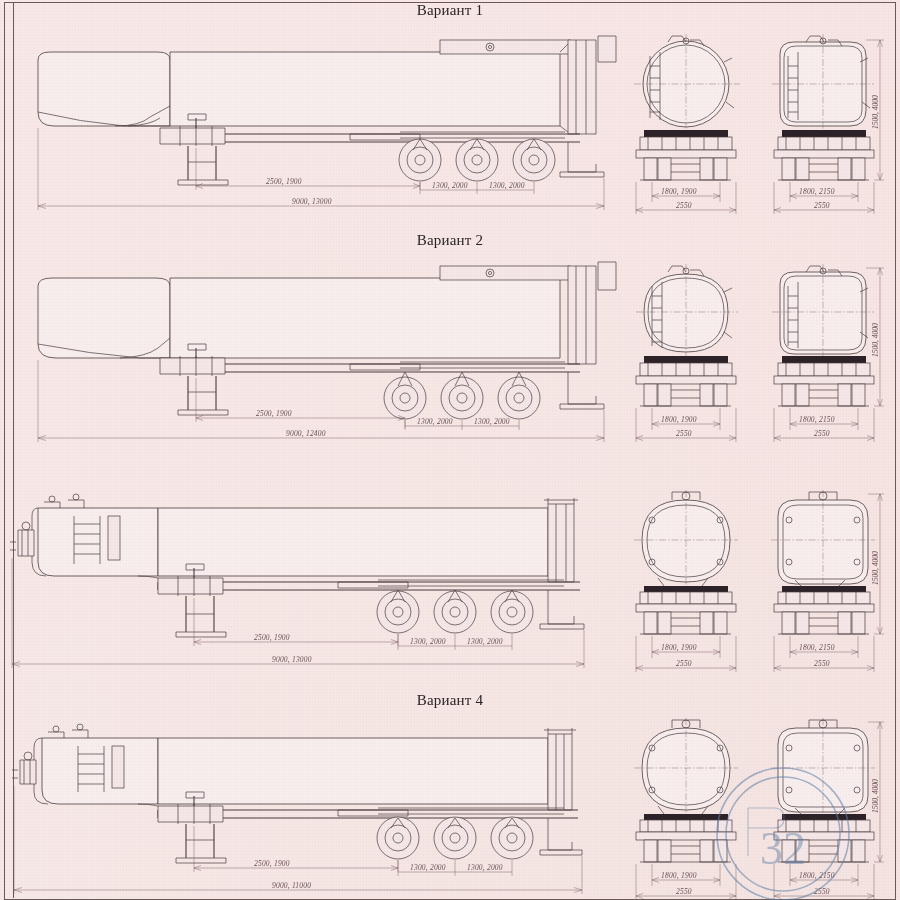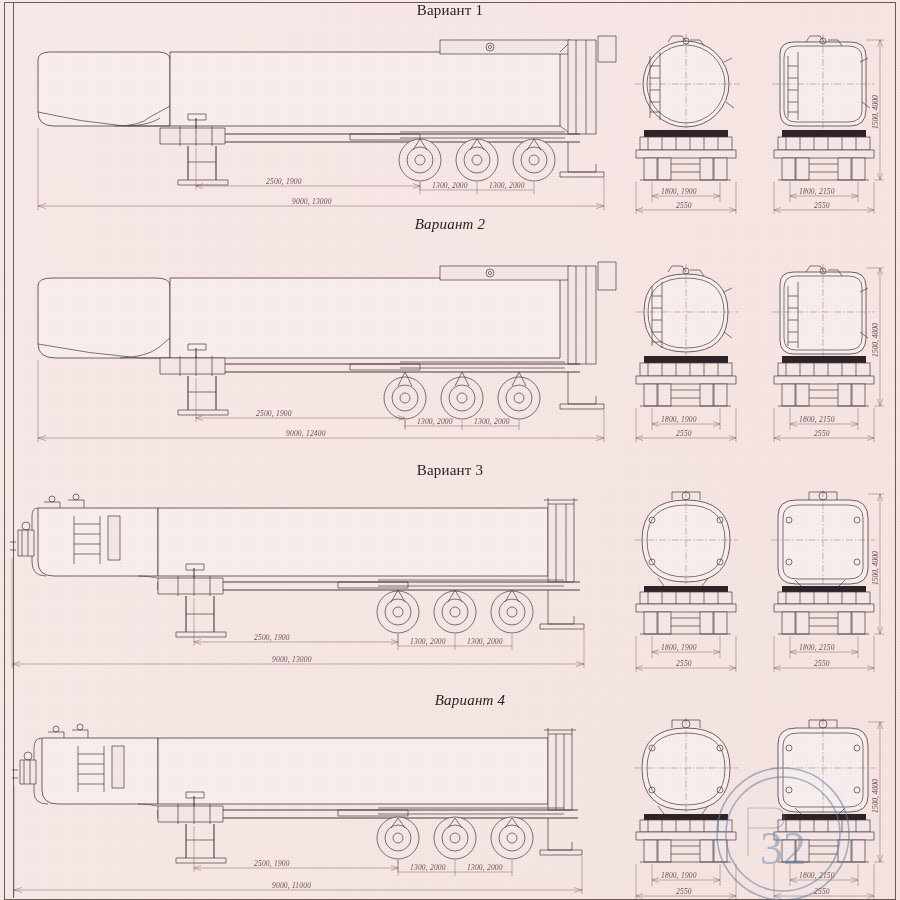--- a/index.html
+++ b/index.html
@@ -199,21 +199,21 @@
         <path class="dim" d="M146 188 L153 185.5 M146 188 L153 190.5 M246 188 L239 185.5 M246 188 L239 190.5"></path>
         <text class="dimtext" x="186" y="186">2550</text>
       </g>
 
       <path class="dim" d="M238 18 L256 18 M246 158 L256 158 M252 18 L252 158"></path>
       <path class="dim" d="M252 18 L249.5 25 M252 18 L254.5 25 M252 158 L249.5 151 M252 158 L254.5 151"></path>
       <text class="dimtextv" x="250" y="90" transform="rotate(-90 250 90)" text-anchor="middle">1500, 4000</text>
     </svg>
   </div>
 
-  <div class="variant-title" style="left:320px;top:216px;font-style:italic;">Вариант 2</div>
+  <div class="variant-title" style="left:320px;top:232px;">Вариант 2</div>
 
   <div class="pane" style="left:20px;top:252px;">
     <svg width="600" height="195" viewBox="0 0 600 195">
       <path class="fillbody" d="M18 34 L18 92 Q18 106 36 106 L150 106 L150 34 Q150 26 136 26 L32 26 Q18 26 18 34 Z"></path>
       <path class="fillbody" d="M150 26 L540 26 L540 106 L150 106 Z"></path>
       <rect class="fillpale" x="420" y="14" width="130" height="14"></rect>
       <circle class="ln" cx="470" cy="21" r="4"></circle>
       <circle class="ln" cx="470" cy="21" r="1.6"></circle>
       <path class="fillpale" d="M548 14 L576 14 L576 112 L548 112 Z"></path>
       <path class="ln" d="M556 14 L556 112 M566 14 L566 112"></path>
@@ -308,21 +308,20 @@
         <path class="dim" d="M146 156 L146 190 M246 156 L246 190 M146 186 L246 186"></path>
         <path class="dim" d="M146 186 L153 183.5 M146 186 L153 188.5 M246 186 L239 183.5 M246 186 L239 188.5"></path>
         <text class="dimtext" x="186" y="184">2550</text>
       </g>
       <path class="dim" d="M238 16 L256 16 M246 154 L256 154 M252 16 L252 154"></path>
       <path class="dim" d="M252 16 L249.5 23 M252 16 L254.5 23 M252 154 L249.5 147 M252 154 L254.5 147"></path>
       <text class="dimtextv" x="250" y="88" transform="rotate(-90 250 88)" text-anchor="middle">1500, 4000</text>
     </svg>
   </div>
 
-  <div class="variant-title" style="left:320px;top:462px;">Вариант 3</div>
 
   <div class="pane" style="left:8px;top:482px;">
     <svg width="612" height="200" viewBox="0 0 612 200">
 
       <path class="fillbody" d="M30 26 L150 26 L150 94 L46 94 Q30 94 30 80 Z"></path>
       <path class="fillbody" d="M150 26 L540 26 L540 94 L150 94 Z"></path>
       <path class="ln" d="M30 26 Q24 26 24 34 L24 80 Q24 94 38 94"></path>
 
       <path class="fillpale" d="M10 48 L26 48 L26 74 L10 74 Z"></path>
       <path class="ln" d="M14 48 L14 74 M20 48 L20 74"></path>
@@ -437,21 +436,21 @@
         <path class="dim" d="M146 154 L146 190 M246 154 L246 190 M146 186 L246 186"></path>
         <path class="dim" d="M146 186 L153 183.5 M146 186 L153 188.5 M246 186 L239 183.5 M246 186 L239 188.5"></path>
         <text class="dimtext" x="186" y="184">2550</text>
       </g>
       <path class="dim" d="M240 12 L256 12 M246 152 L256 152 M252 12 L252 152"></path>
       <path class="dim" d="M252 12 L249.5 19 M252 12 L254.5 19 M252 152 L249.5 145 M252 152 L254.5 145"></path>
       <text class="dimtextv" x="250" y="86" transform="rotate(-90 250 86)" text-anchor="middle">1500, 4000</text>
     </svg>
   </div>
 
-  <div class="variant-title" style="left:340px;top:692px;font-style:italic;">Вариант 4</div>
+  <div class="variant-title" style="left:320px;top:692px;">Вариант 4</div>
 
   <div class="pane" style="left:8px;top:712px;">
     <svg width="612" height="190" viewBox="0 0 612 190">
       <path class="fillbody" d="M34 26 L150 26 L150 92 L50 92 Q34 92 34 78 Z"></path>
       <path class="fillbody" d="M150 26 L540 26 L540 92 L150 92 Z"></path>
       <path class="ln" d="M34 26 Q26 26 26 36 L26 80 Q26 92 40 92"></path>
       <path class="fillpale" d="M12 48 L28 48 L28 72 L12 72 Z"></path>
       <path class="ln" d="M16 48 L16 72 M22 48 L22 72"></path>
       <circle class="ln" cx="20" cy="44" r="4"></circle>
       <path class="ln" d="M10 58 L4 58 M10 66 L4 66"></path>

